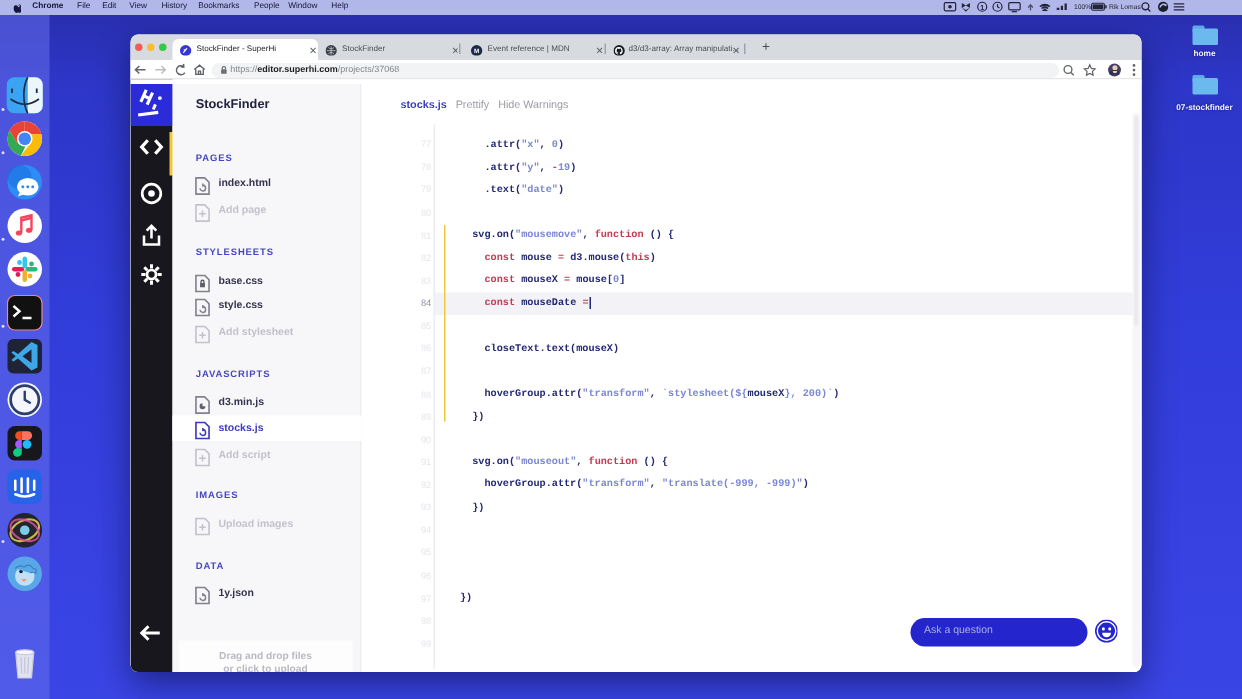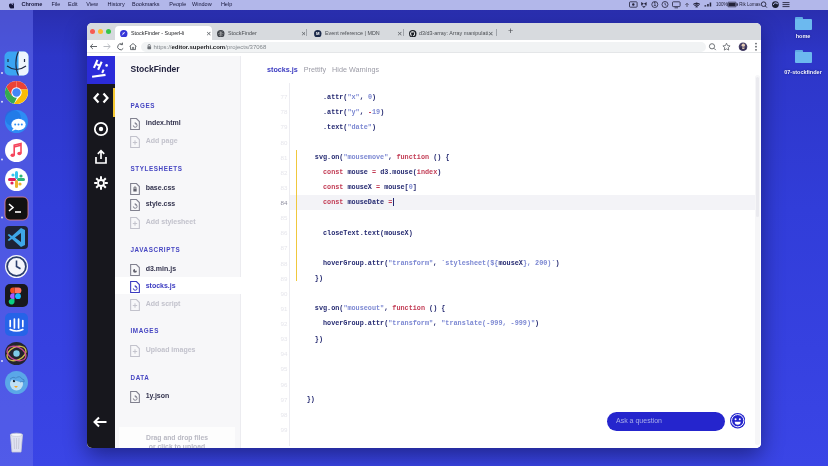--- a/index.html
+++ b/index.html
@@ -408,21 +408,21 @@
             <span class="lnum" style="top:312.6px;color:#e6e6ec;">97</span>
             <span class="lnum" style="top:327.7px;color:#e6e6ec;">98</span>
             <span class="lnum" style="top:342.8px;color:#e6e6ec;">99</span>
           </div>
         <div id="codeyellow"></div>
         <pre id="code"><span>      .attr(<span class="st">"x"</span>, <span class="st">0</span>)
       .attr(<span class="st">"y"</span>, <span class="kw">-</span><span class="st">19</span>)
       .text(<span class="st">"date"</span>)
 
     svg.on(<span class="st">"mousemove"</span>, <span class="kw">function</span> () {
-      <span class="kw">const</span> mouse <span class="kw">=</span> d3.mouse(<span class="kw">index</span>)
+      <span class="kw">const</span> mouse <span class="kw">=</span> d3.mouse(<span class="kw">this</span>)
       <span class="kw">const</span> mouseX <span class="kw">=</span> mouse[<span class="st">0</span>]
       <span class="kw">const</span> mouseDate <span class="kw">=</span><span id="cursor"> </span>
 
       closeText.text(mouseX)
 
       hoverGroup.attr(<span class="st">"transform"</span>, <span class="st">`stylesheet(${</span>mouseX<span class="st">}, 200)`</span>)
     })
 
     svg.on(<span class="st">"mouseout"</span>, <span class="kw">function</span> () {
       hoverGroup.attr(<span class="st">"transform"</span>, <span class="st">"translate(-999, -999)"</span>)

